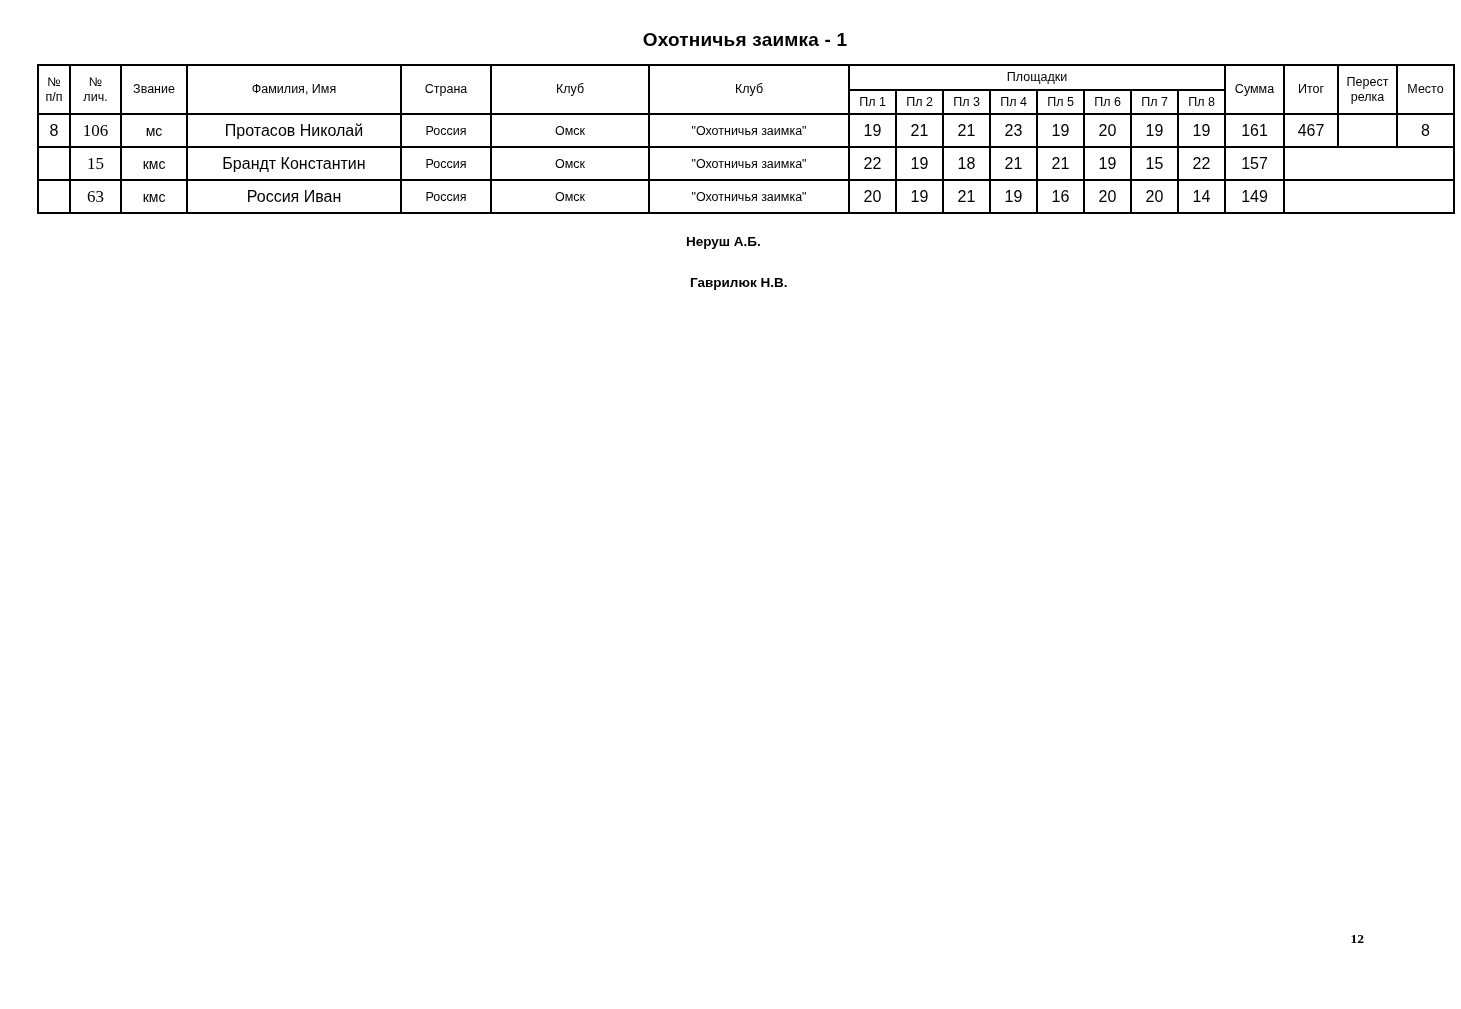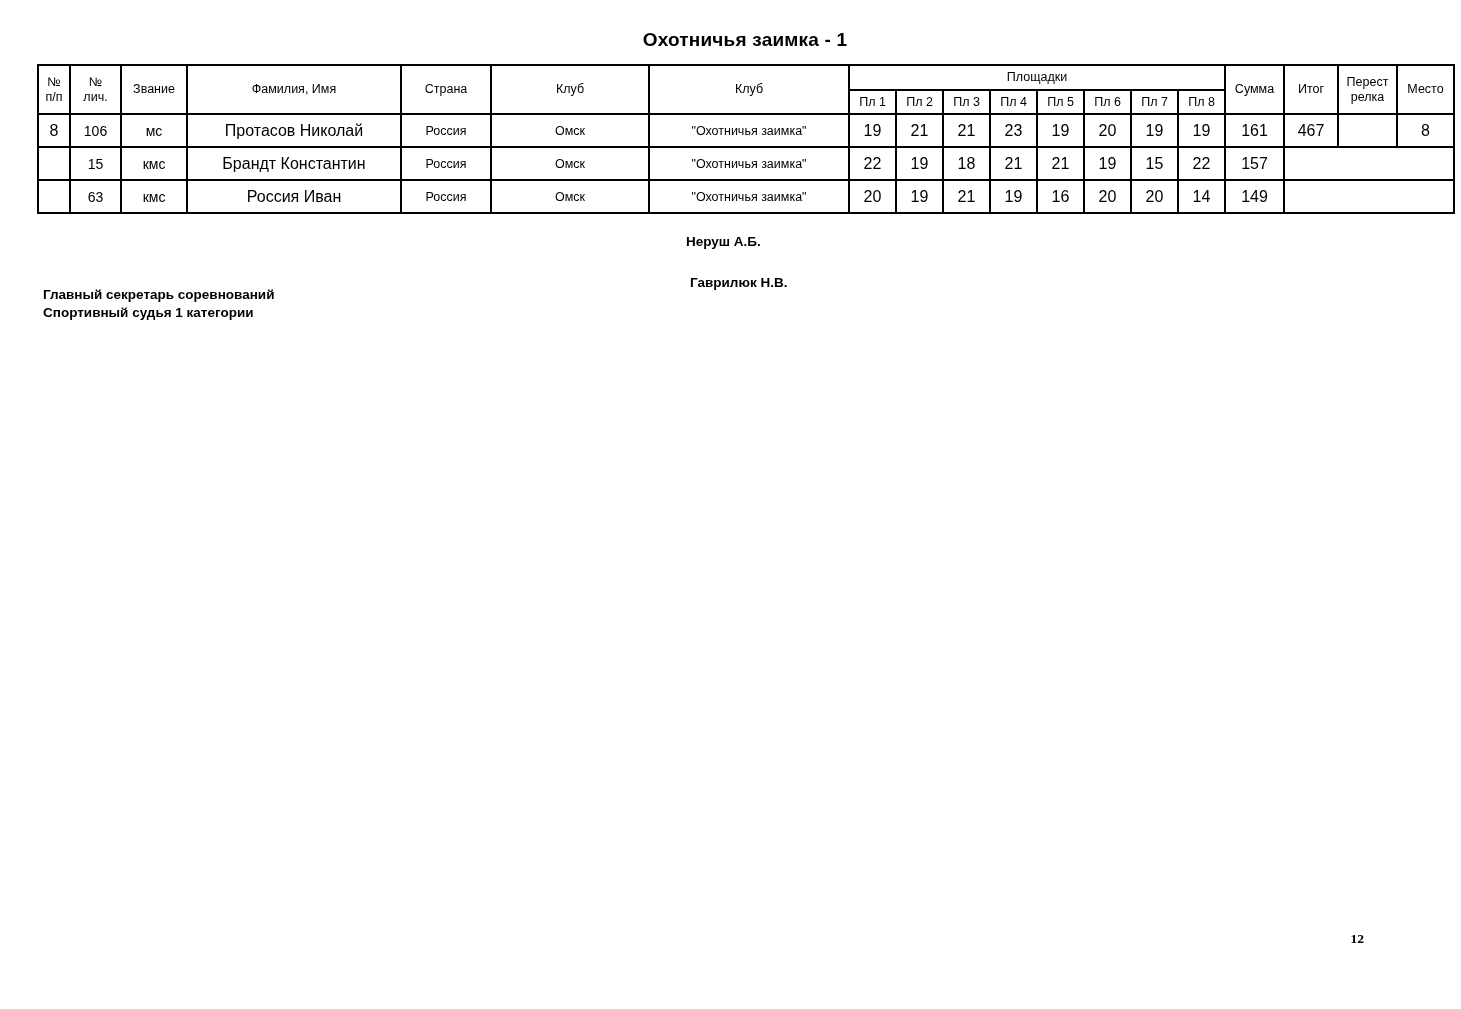--- a/index.html
+++ b/index.html
@@ -40,21 +40,21 @@
     font-weight: normal;
     font-size: 12.5px;
     line-height: 1.15;
   }
   thead tr.group-row { height: 25px; }
   thead tr.sub-row { height: 24px; }
   tbody tr { height: 33px; }
   .multiline { white-space: pre-line; }
   th.h-name { text-align: left; padding-left: 9px; }
   td.c-npp   { font-size: 16px; }
-  td.c-id    { font-size: 14px; }
+  td.c-id    { font-size: 17px; font-family: Liberation Serif, serif; }
   td.c-rank  { font-size: 14px; }
   td.c-name  { font-size: 16px; text-align: left; padding-left: 9px; }
   td.c-small { font-size: 12.5px; }
   td.c-score { font-size: 16px; }
   td.c-sum   { font-size: 16px; }
   td.c-total { font-size: 16px; }
   td.c-place { font-size: 16px; }
   td.blank { border: none; background: transparent; }
   .official-role, .official-name {
     position: absolute;
@@ -190,19 +190,17 @@
         <td class="c-score">20</td>
         <td class="c-score">14</td>
         <td class="c-sum">149</td>
         <td class="blank" colspan="3"></td>
       </tr>
     </tbody>
   </table>
 
   <div class="official-name" style="top:233px; left:686px;">Неруш А.Б.</div>
 
-  <div class="official-role" style="top:286px; left:43px;">Главный секретарь соревнований
-Спортивный судья 1 категории</div>
   <div class="official-name" style="top:274px; left:690px;">Гаврилюк Н.В.</div>
 
   <div class="page-number">12</div>
 
 </div>
 
 </body></html>

